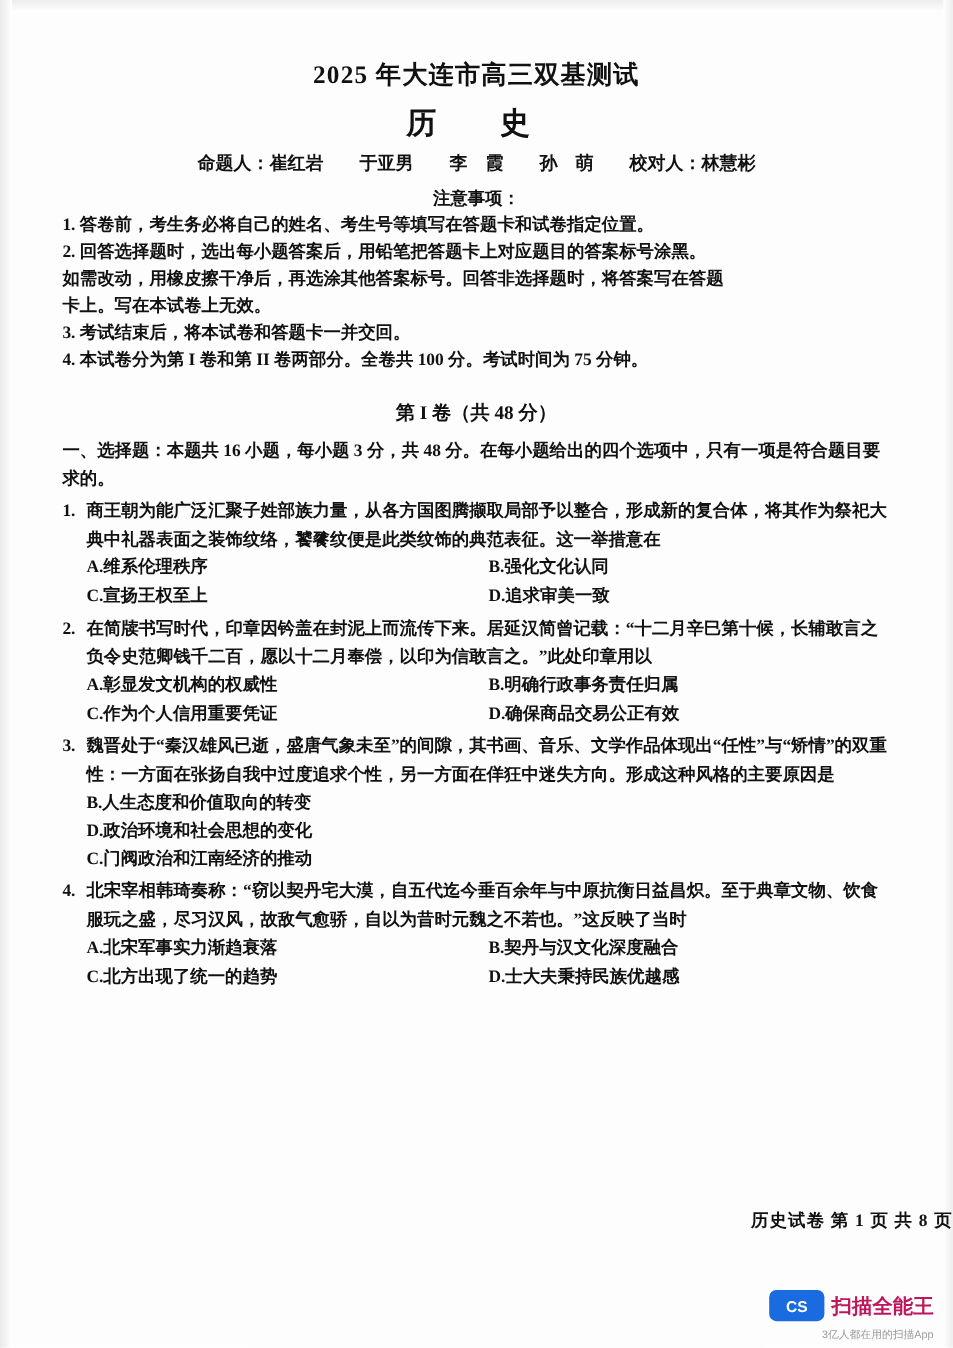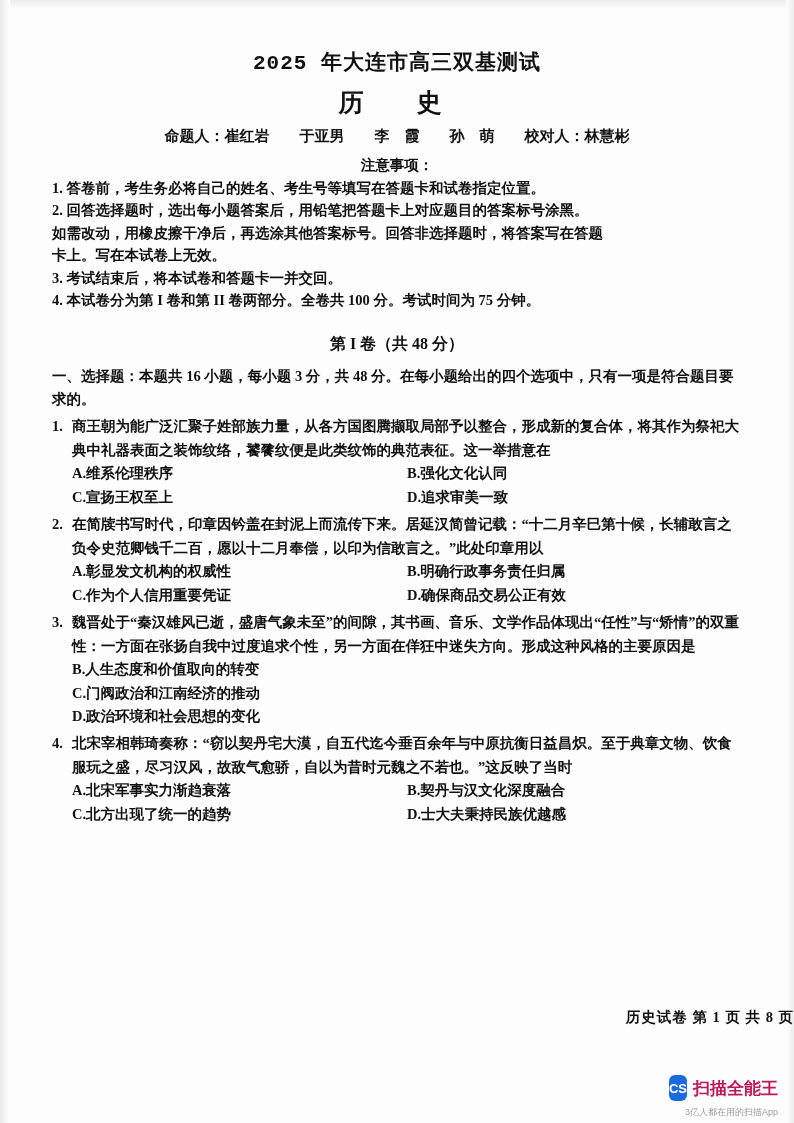--- a/index.html
+++ b/index.html
@@ -23,21 +23,20 @@
     padding: 40px 52px 0 52px;
     background: #fdfdfd;
   }
   .doc-title {
     text-align: center;
     font-size: 21px;
     font-weight: bold;
     letter-spacing: 1px;
     margin-top: 8px;
     margin-bottom: 10px;
-    font-family: Liberation Mono, monospace;
   }
   .subject-title {
     text-align: center;
     font-size: 25px;
     font-weight: bold;
     letter-spacing: 14px;
     margin-bottom: 8px;
   }
   .authors {
     text-align: center;
@@ -111,21 +110,21 @@
   }
   .watermark {
     position: absolute;
     right: 16px;
     bottom: 22px;
     display: flex;
     align-items: center;
     gap: 6px;
   }
   .cs-badge {
-    width: 18px;
+    width: 46px;
     height: 26px;
     border-radius: 6px;
     background: #1a6ae0;
     color: #ffffff;
     font-family: "Liberation Sans", sans-serif;
     font-size: 13px;
     font-weight: bold;
     display: flex;
     align-items: center;
     justify-content: center;
@@ -223,22 +222,22 @@
       <div>D.确保商品交易公正有效</div>
     </div>
   </div>
 
   <div class="question">
     <span class="qnum">3.</span>
     <span>魏晋处于“秦汉雄风已逝，盛唐气象未至”的间隙，其书画、音乐、文学作品体现出“任性”与“矫情”的双重性：一方面在张扬自我中过度追求个性，另一方面在佯狂中迷失方向。形成这种风格的主要原因是</span>
   </div>
   <div class="opts-1col">
     <div>B.人生态度和价值取向的转变</div>
+    <div>D.政治环境和社会思想的变化</div>
     <div>C.门阀政治和江南经济的推动</div>
-    <div>D.政治环境和社会思想的变化</div>
   </div>
 
   <div class="question">
     <span class="qnum">4.</span>
     <span>北宋宰相韩琦奏称：“窃以契丹宅大漠，自五代迄今垂百余年与中原抗衡日益昌炽。至于典章文物、饮食服玩之盛，尽习汉风，故敌气愈骄，自以为昔时元魏之不若也。”这反映了当时</span>
   </div>
   <div class="opts-2col">
     <div class="col">
       <div>A.北宋军事实力渐趋衰落</div>
       <div>C.北方出现了统一的趋势</div>

